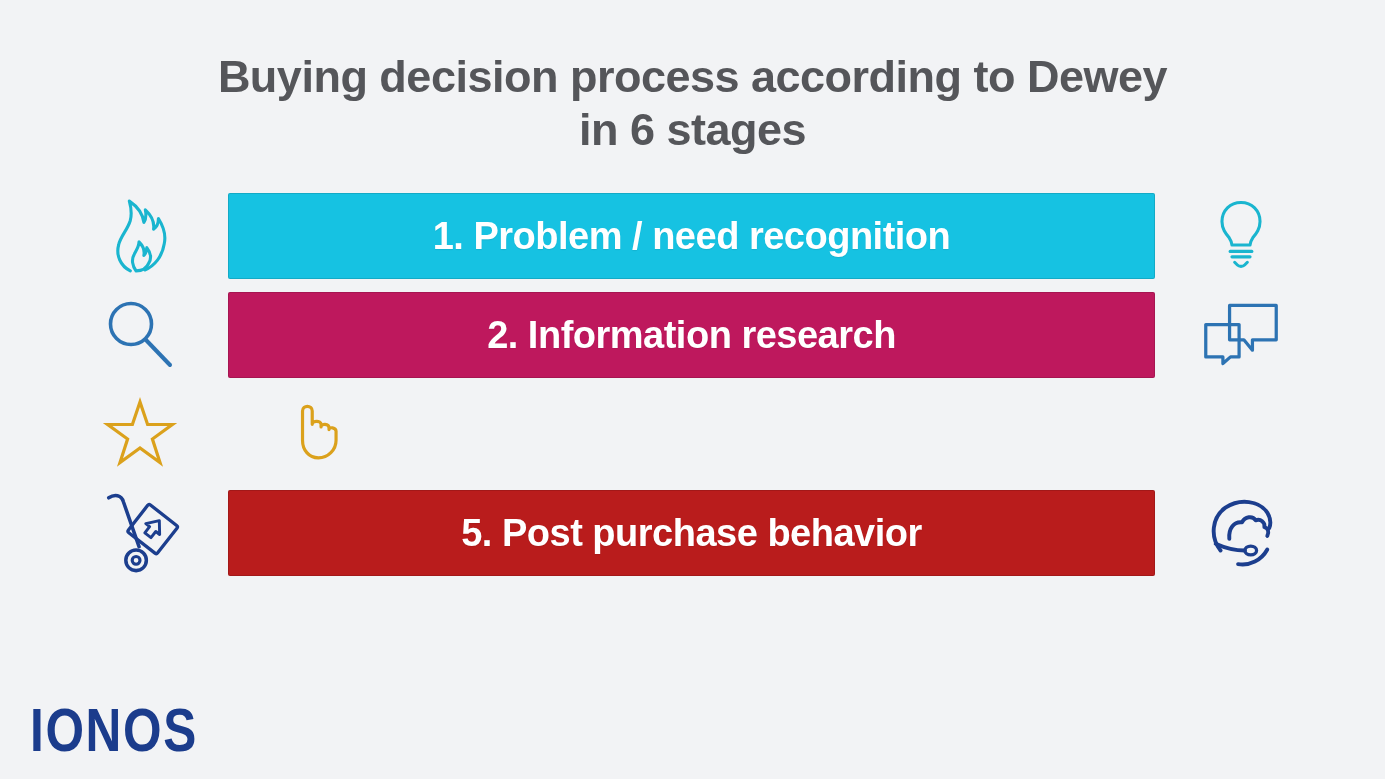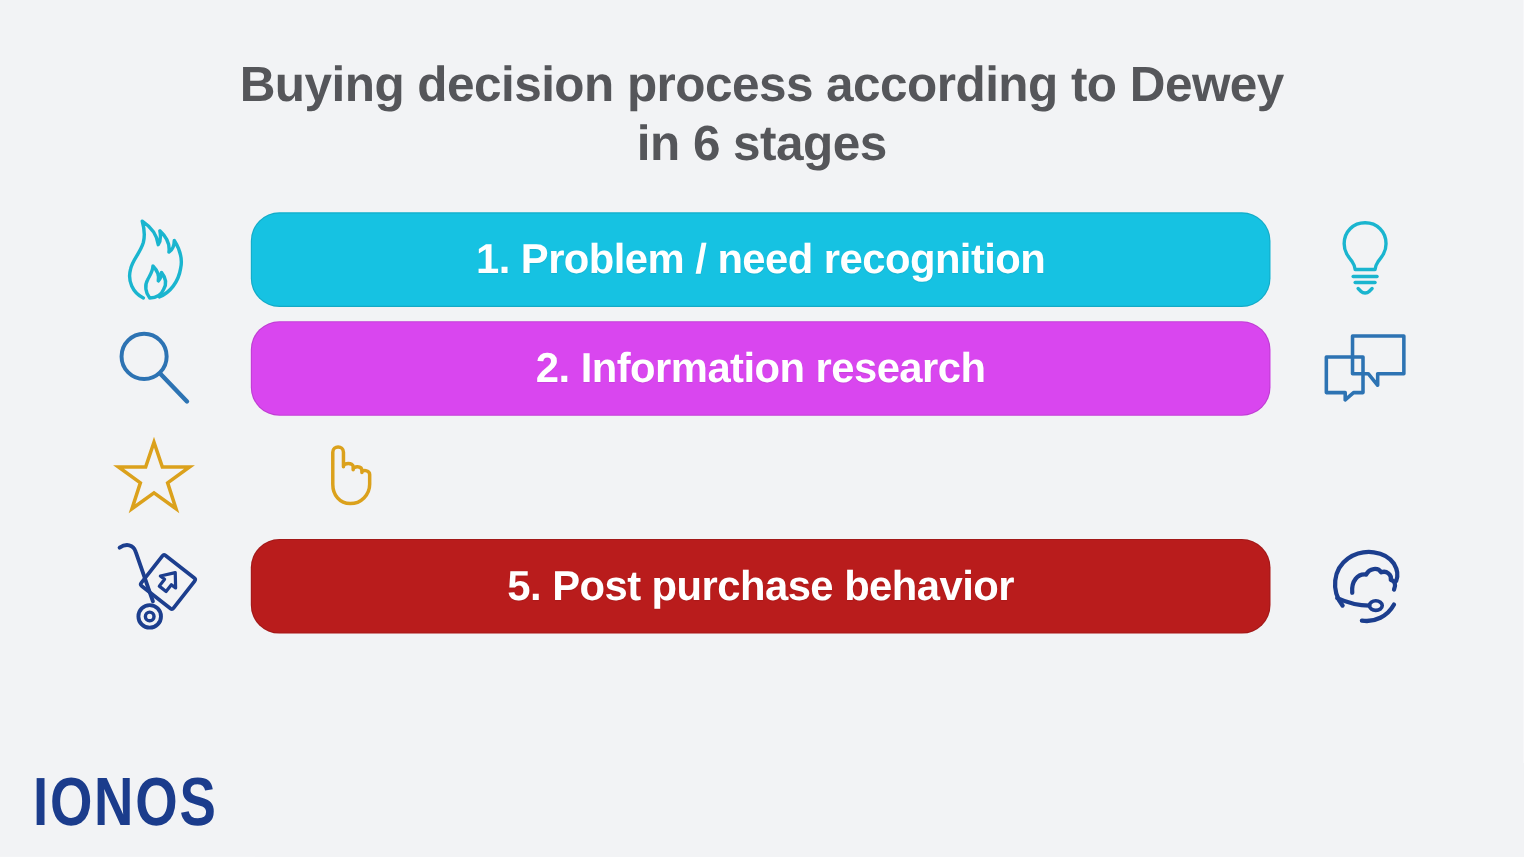--- a/index.html
+++ b/index.html
@@ -26,21 +26,21 @@
     display:flex;align-items:center;justify-content:center;
     padding-left:52px;box-sizing:border-box;
   }
   .icon-cell-right{
     width:230px;height:86px;flex:0 0 230px;
     display:flex;align-items:center;justify-content:center;
     padding-right:58px;box-sizing:border-box;
   }
   .icon-cell-left svg,.icon-cell-right svg{overflow:visible;}
   .bar{
-    flex:1;height:86px;border-radius:26px;
+    flex:1;height:86px;border-radius:2px;
     display:flex;align-items:center;justify-content:center;
     box-shadow:inset 0 0 0 1px rgba(0,0,0,0.12);
   }
   .bar-label{
     color:#ffffff;font-weight:bold;font-size:38px;letter-spacing:-0.5px;
     text-shadow:0 1px 1px rgba(0,0,0,0.08);
   }
   .logo{
     position:absolute;left:30px;top:694px;
     font-weight:bold;font-size:62px;letter-spacing:2px;
@@ -81,21 +81,21 @@
       </div>
     </div>
 
     <div class="row">
       <div class="icon-cell-left" style="color: rgb(45, 115, 179);">
         <svg width="72" height="72" viewBox="0 0 72 72">
           <circle class="lineart" stroke-width="3.6" cx="27" cy="25" r="20.5"></circle>
           <path class="lineart" stroke-width="4" d="M42 41 L66 66"></path>
         </svg>
       </div>
-      <div class="bar" style="background-color: #d946ef;">
+      <div class="bar" style="background-color: #be185d;">
         <span class="bar-label">2. Information research</span>
       </div>
       <div class="icon-cell-right" style="color: rgb(45, 115, 179);">
         <svg width="80" height="68" viewBox="0 0 84 70">
           <path class="lineart" stroke-width="3.4" d="M5 24 L40 24 L40 58 L31 58 L23 65 L23 58 L5 58 Z"></path>
           <path class="lineart" stroke-width="3.4" d="M30 4 L79 4 L79 40 L54 40 L54 51 L45 40 L30 40 Z" fill="#f2f3f5"></path>
         </svg>
       </div>
     </div>
 

